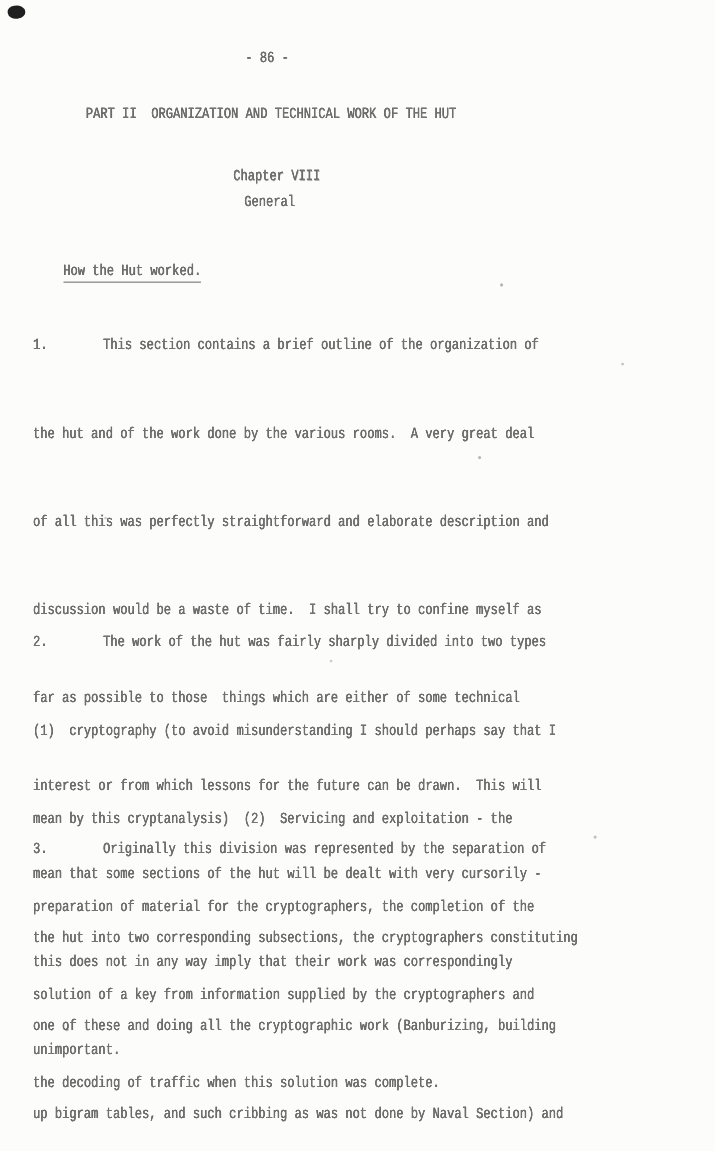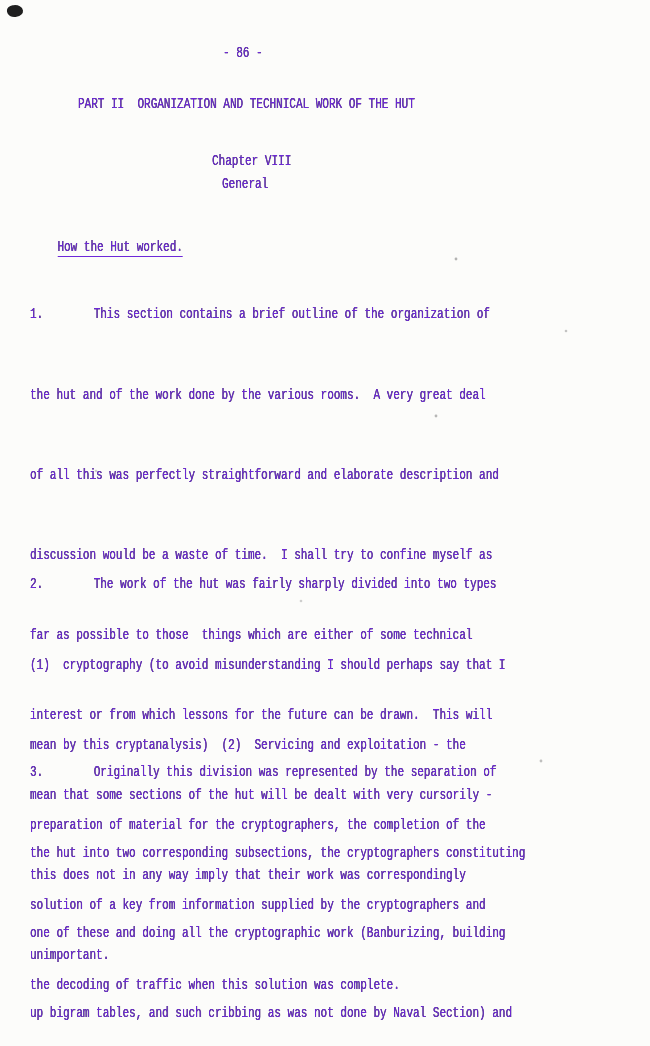--- a/index.html
+++ b/index.html
@@ -71,21 +71,21 @@
       435px 415px 0 0.4px rgba(100,100,100,0.45),
       300px 600px 0 0.3px rgba(120,120,120,0.35),
       95px  470px 0 0.3px rgba(120,120,120,0.35),
       540px 760px 0 0.4px rgba(100,100,100,0.4),
       60px  935px 0 0.5px rgba(90,90,90,0.45);
   }
 </style>
 </head>
 <body style="background: rgb(252, 252, 250);">
 
-<div class="page" style="color: #6d28d9;">
+<div class="page" style="color: #737373;">
 
   <div class="blemish" style="background: rgb(31, 31, 31);"></div>
   <div class="specks"></div>
 
   <div class="tline" style="left:223px; top:46px;">- 86 -</div>
 
   <div class="tline" style="left:78px; top:97px;">PART II  ORGANIZATION AND TECHNICAL WORK OF THE HUT</div>
 
   <div class="tline" style="left:212px; top:154px;">Chapter VIII</div>
 

